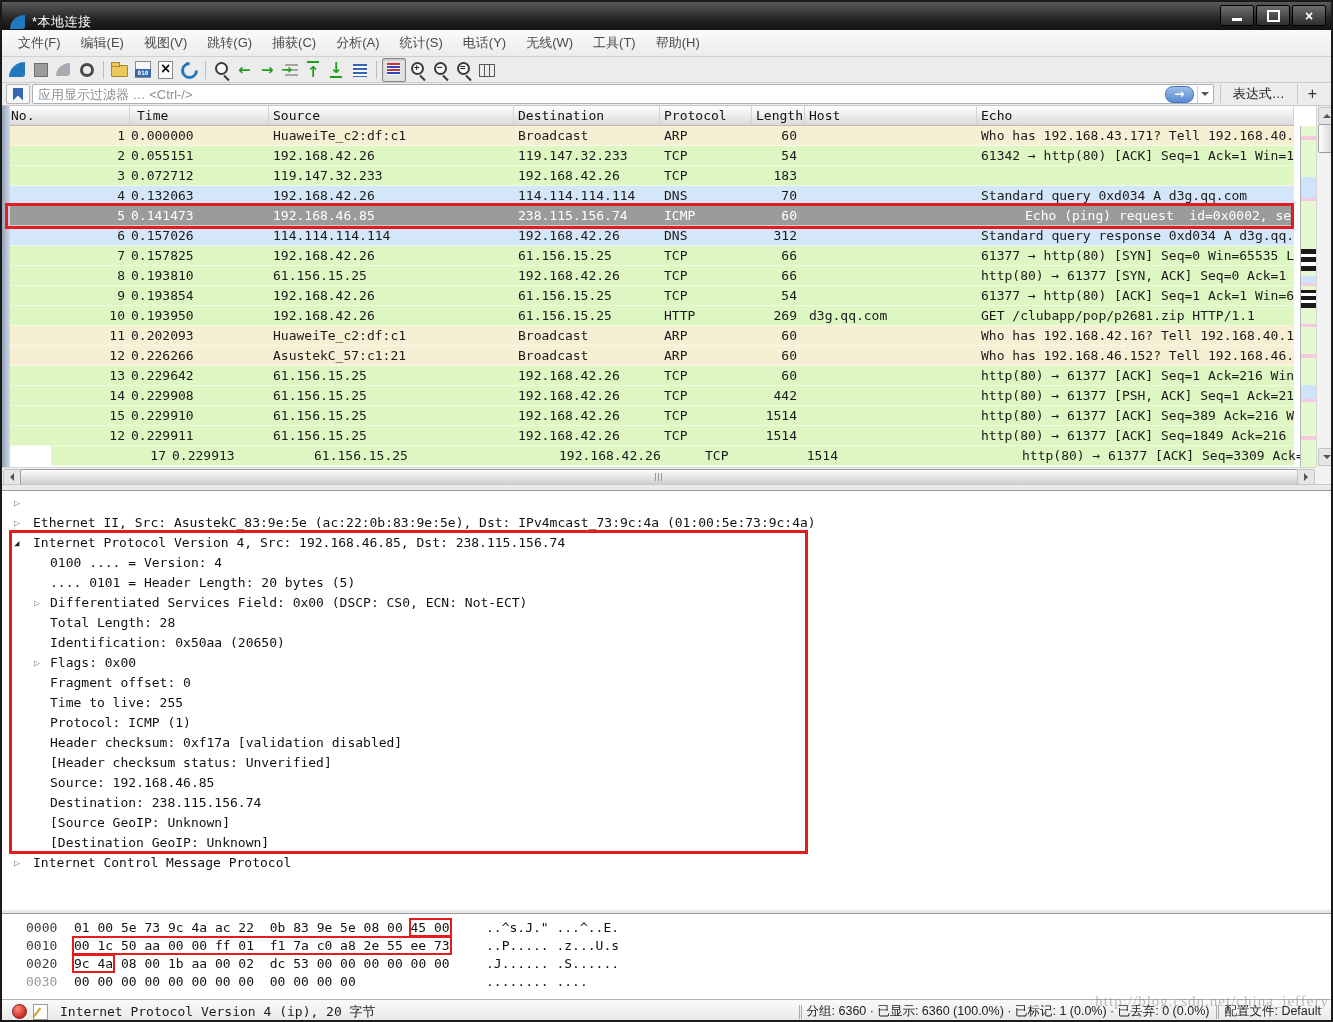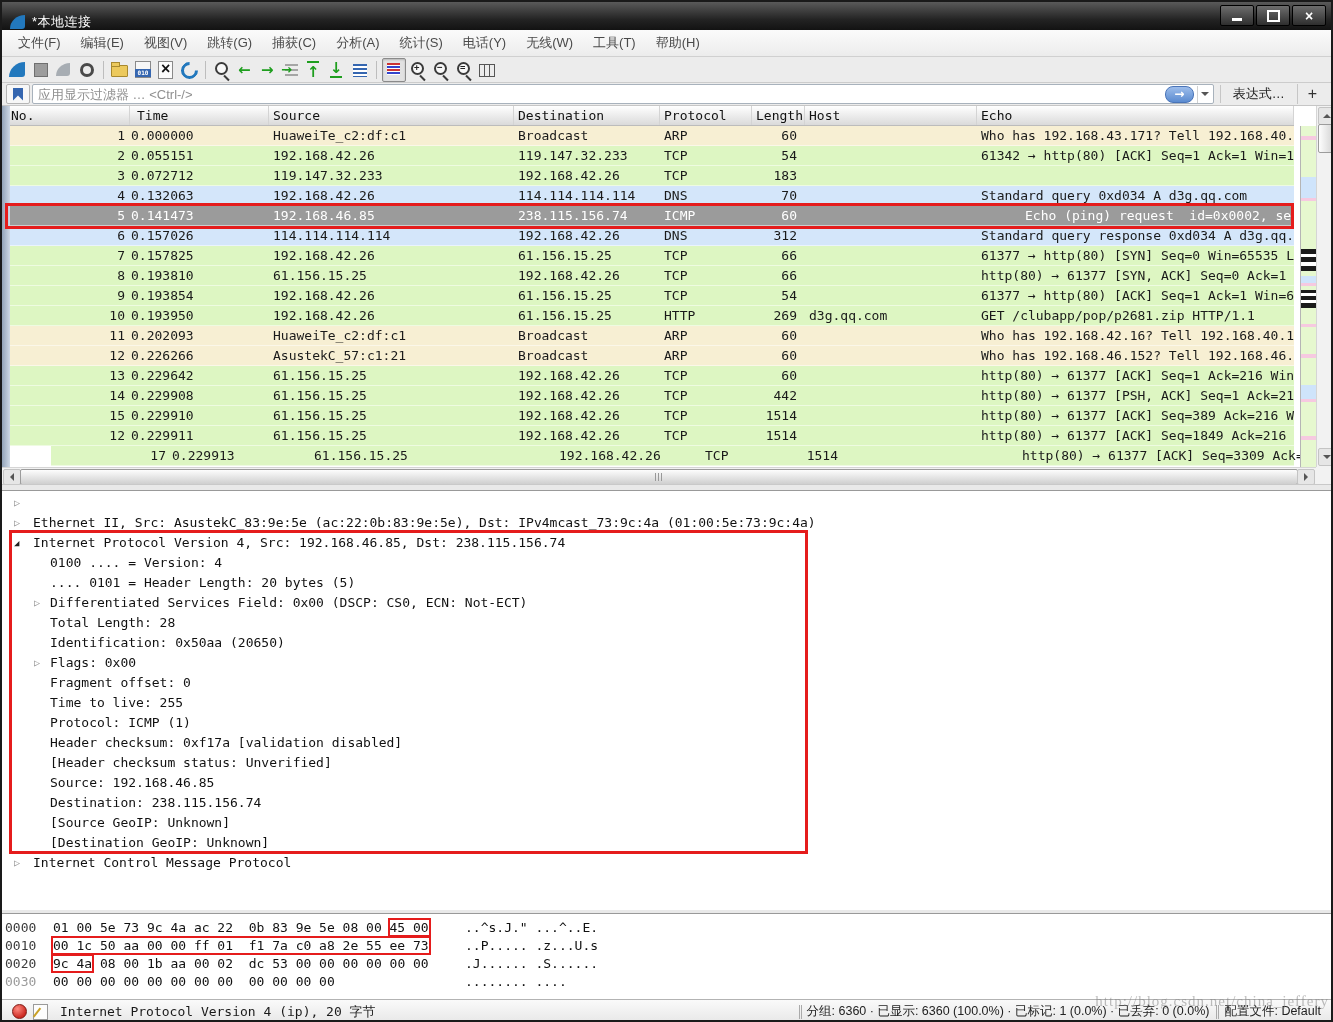--- a/index.html
+++ b/index.html
@@ -134,21 +134,21 @@
   .dline.d1{padding-left:48px}
   .exp{position:absolute;top:0;font-size:10px;color:#8a8a8a}
   .exp.open{color:#222;font-size:9px}
   .detbox{position:absolute;left:7px;top:39px;width:799px;height:324px;border:3px solid #e51c1c;box-sizing:border-box;
     pointer-events:none;z-index:6}
 
   
   .hexpane{position:absolute;top:911px;left:0;width:1333px;height:86px;background:#fff;border-top:1px solid #999;
     font-family:"DejaVu Sans Mono","Liberation Mono",monospace;font-size:13px;color:#111;padding-top:5px;box-sizing:border-box;white-space:pre}
   .hrow{height:18px;line-height:18px}
-  .hoff{display:inline-block;width:48px;margin-left:3px;color:#3c3c3c}
+  .hoff{display:inline-block;width:48px;margin-left:24px;color:#3c3c3c}
   .hoff.dim{color:#9a9a9a}
   .hbytes{display:inline-block;width:400px}
   .hbox{outline:2px solid #e51c1c;outline-offset:0}
   .hascii{margin-left:12px}
 
   
   .statusbar{position:absolute;top:997px;left:0;right:0;height:23px;background:linear-gradient(#fafafa,#e7e7e7);
     border-top:1px solid #b3b3b3;display:flex;align-items:center;font-size:12.5px;color:#222;padding:0 6px}
   .sball{width:13px;height:13px;border-radius:50%;background:radial-gradient(circle at 35% 30%,#ff8a80,#cc2a22 70%);
     border:1px solid #7e1812;margin:0 6px 0 4px}

